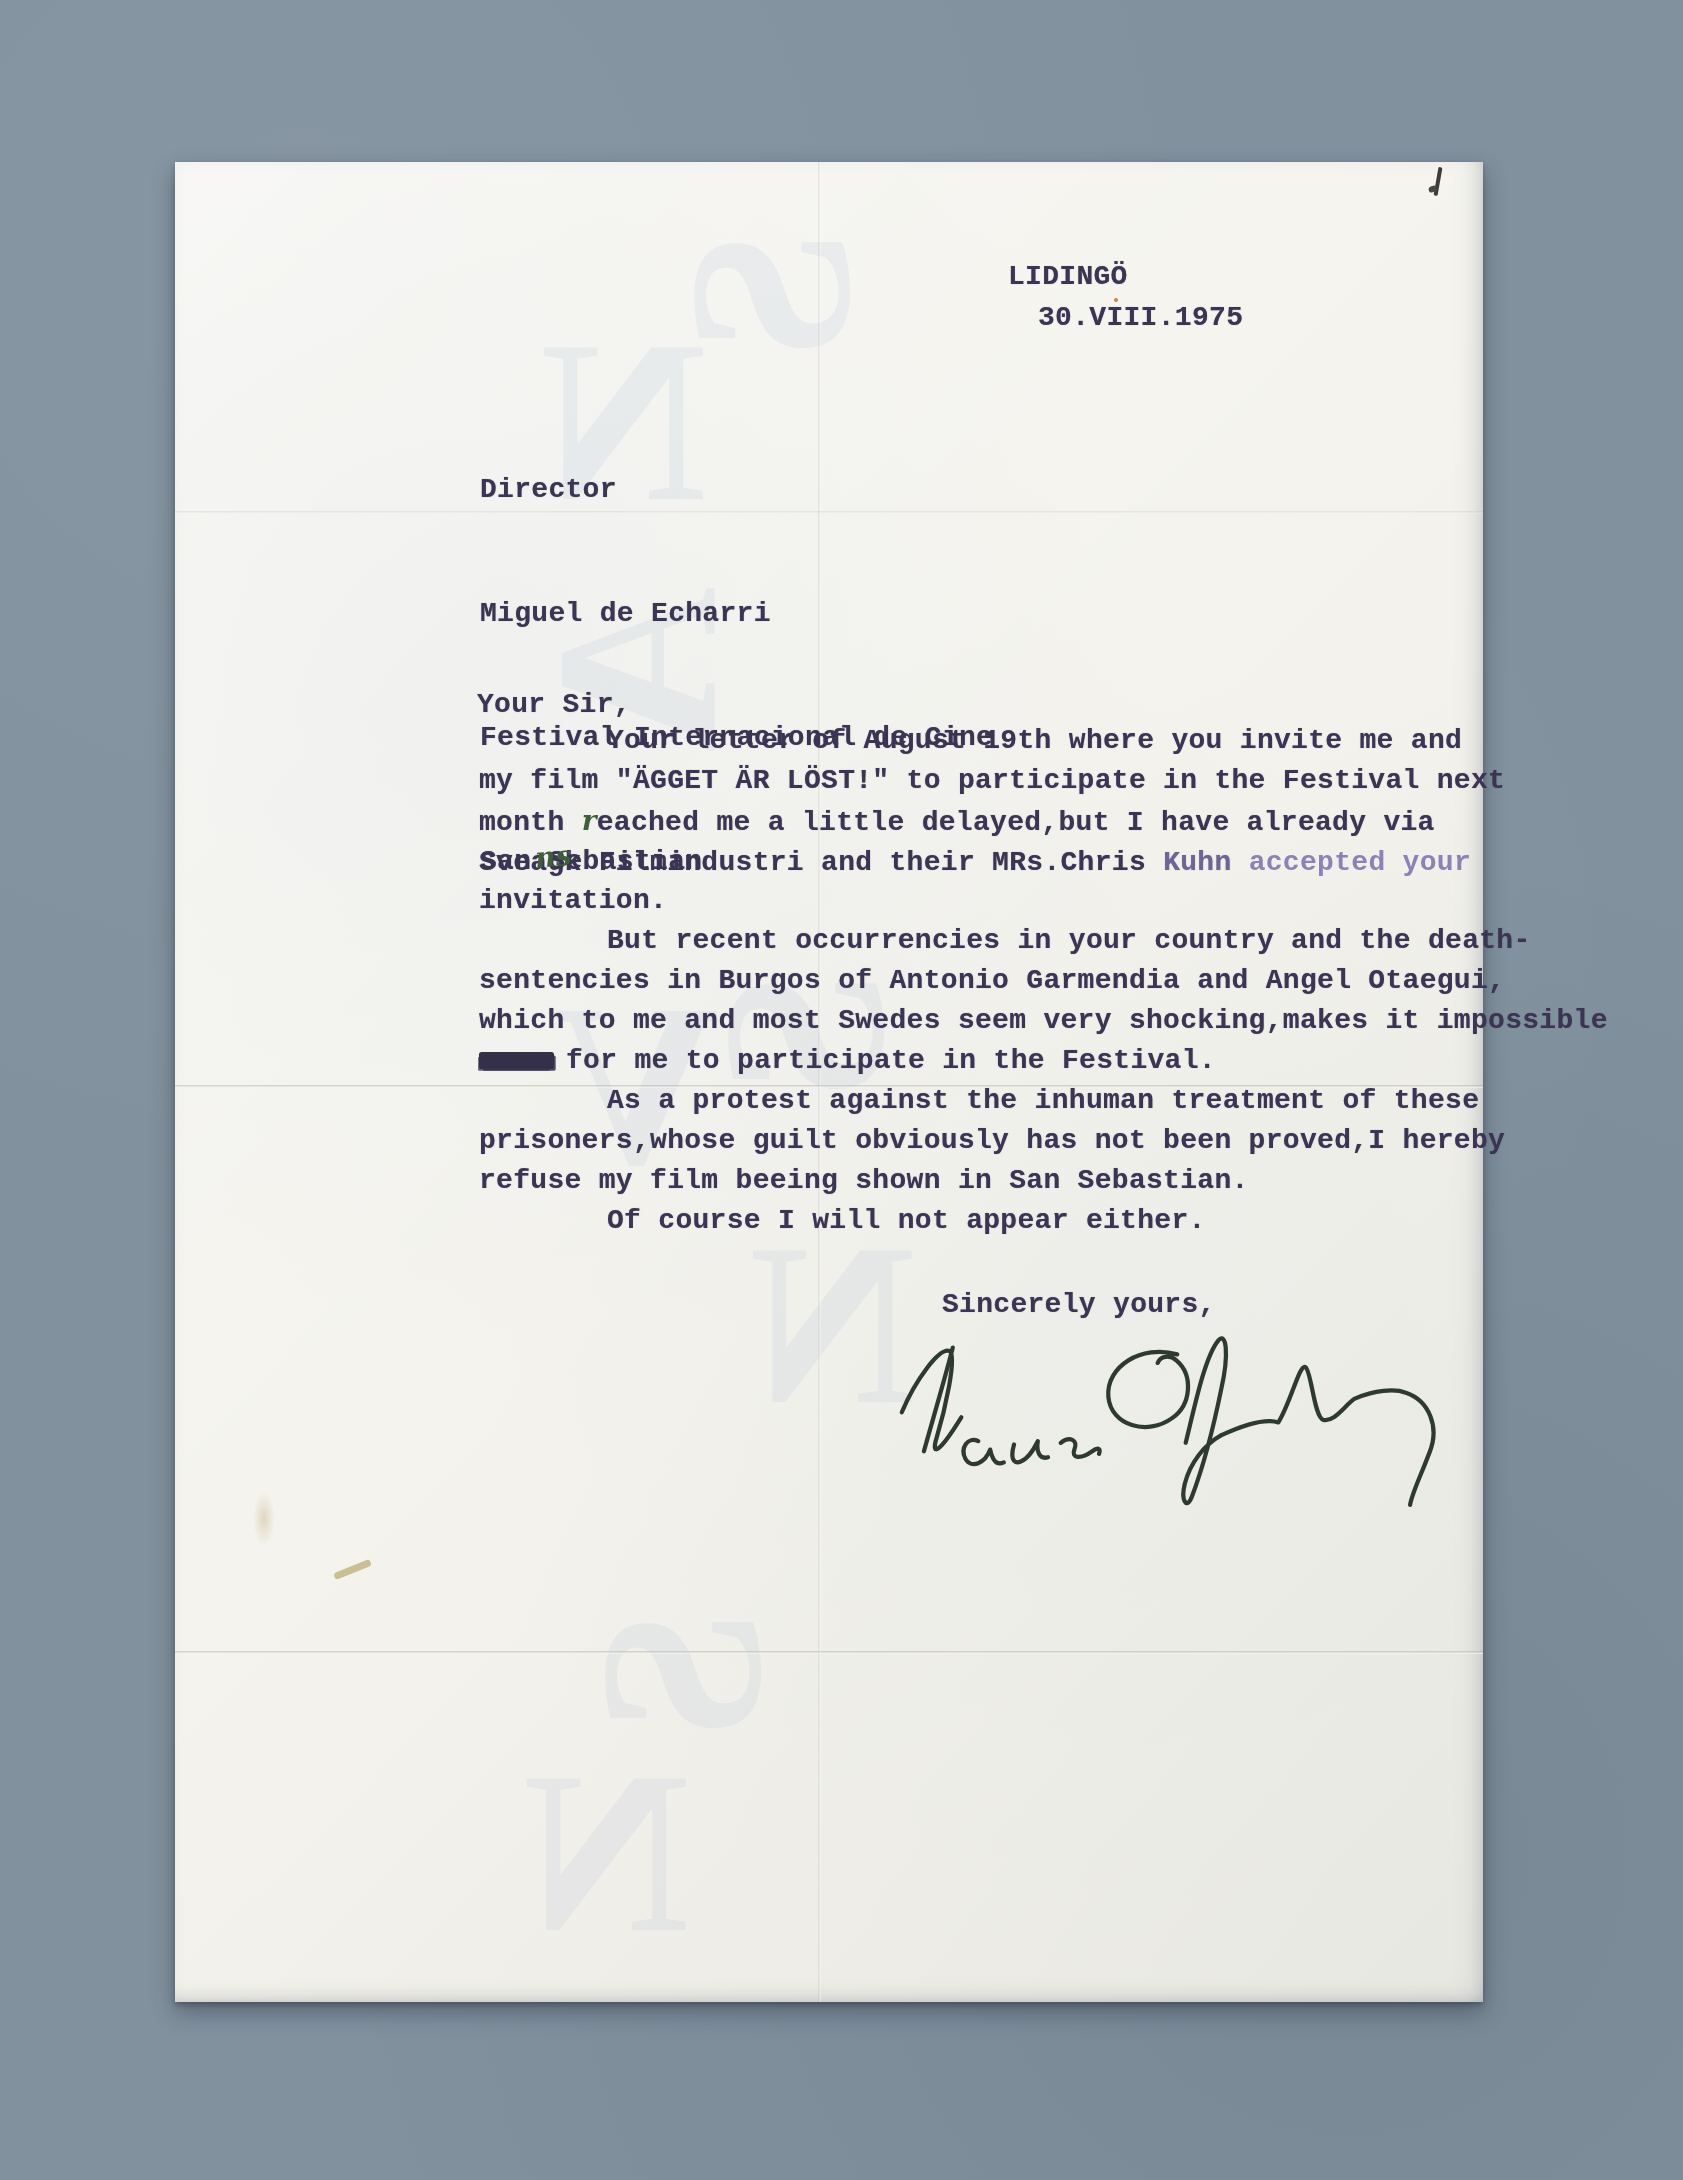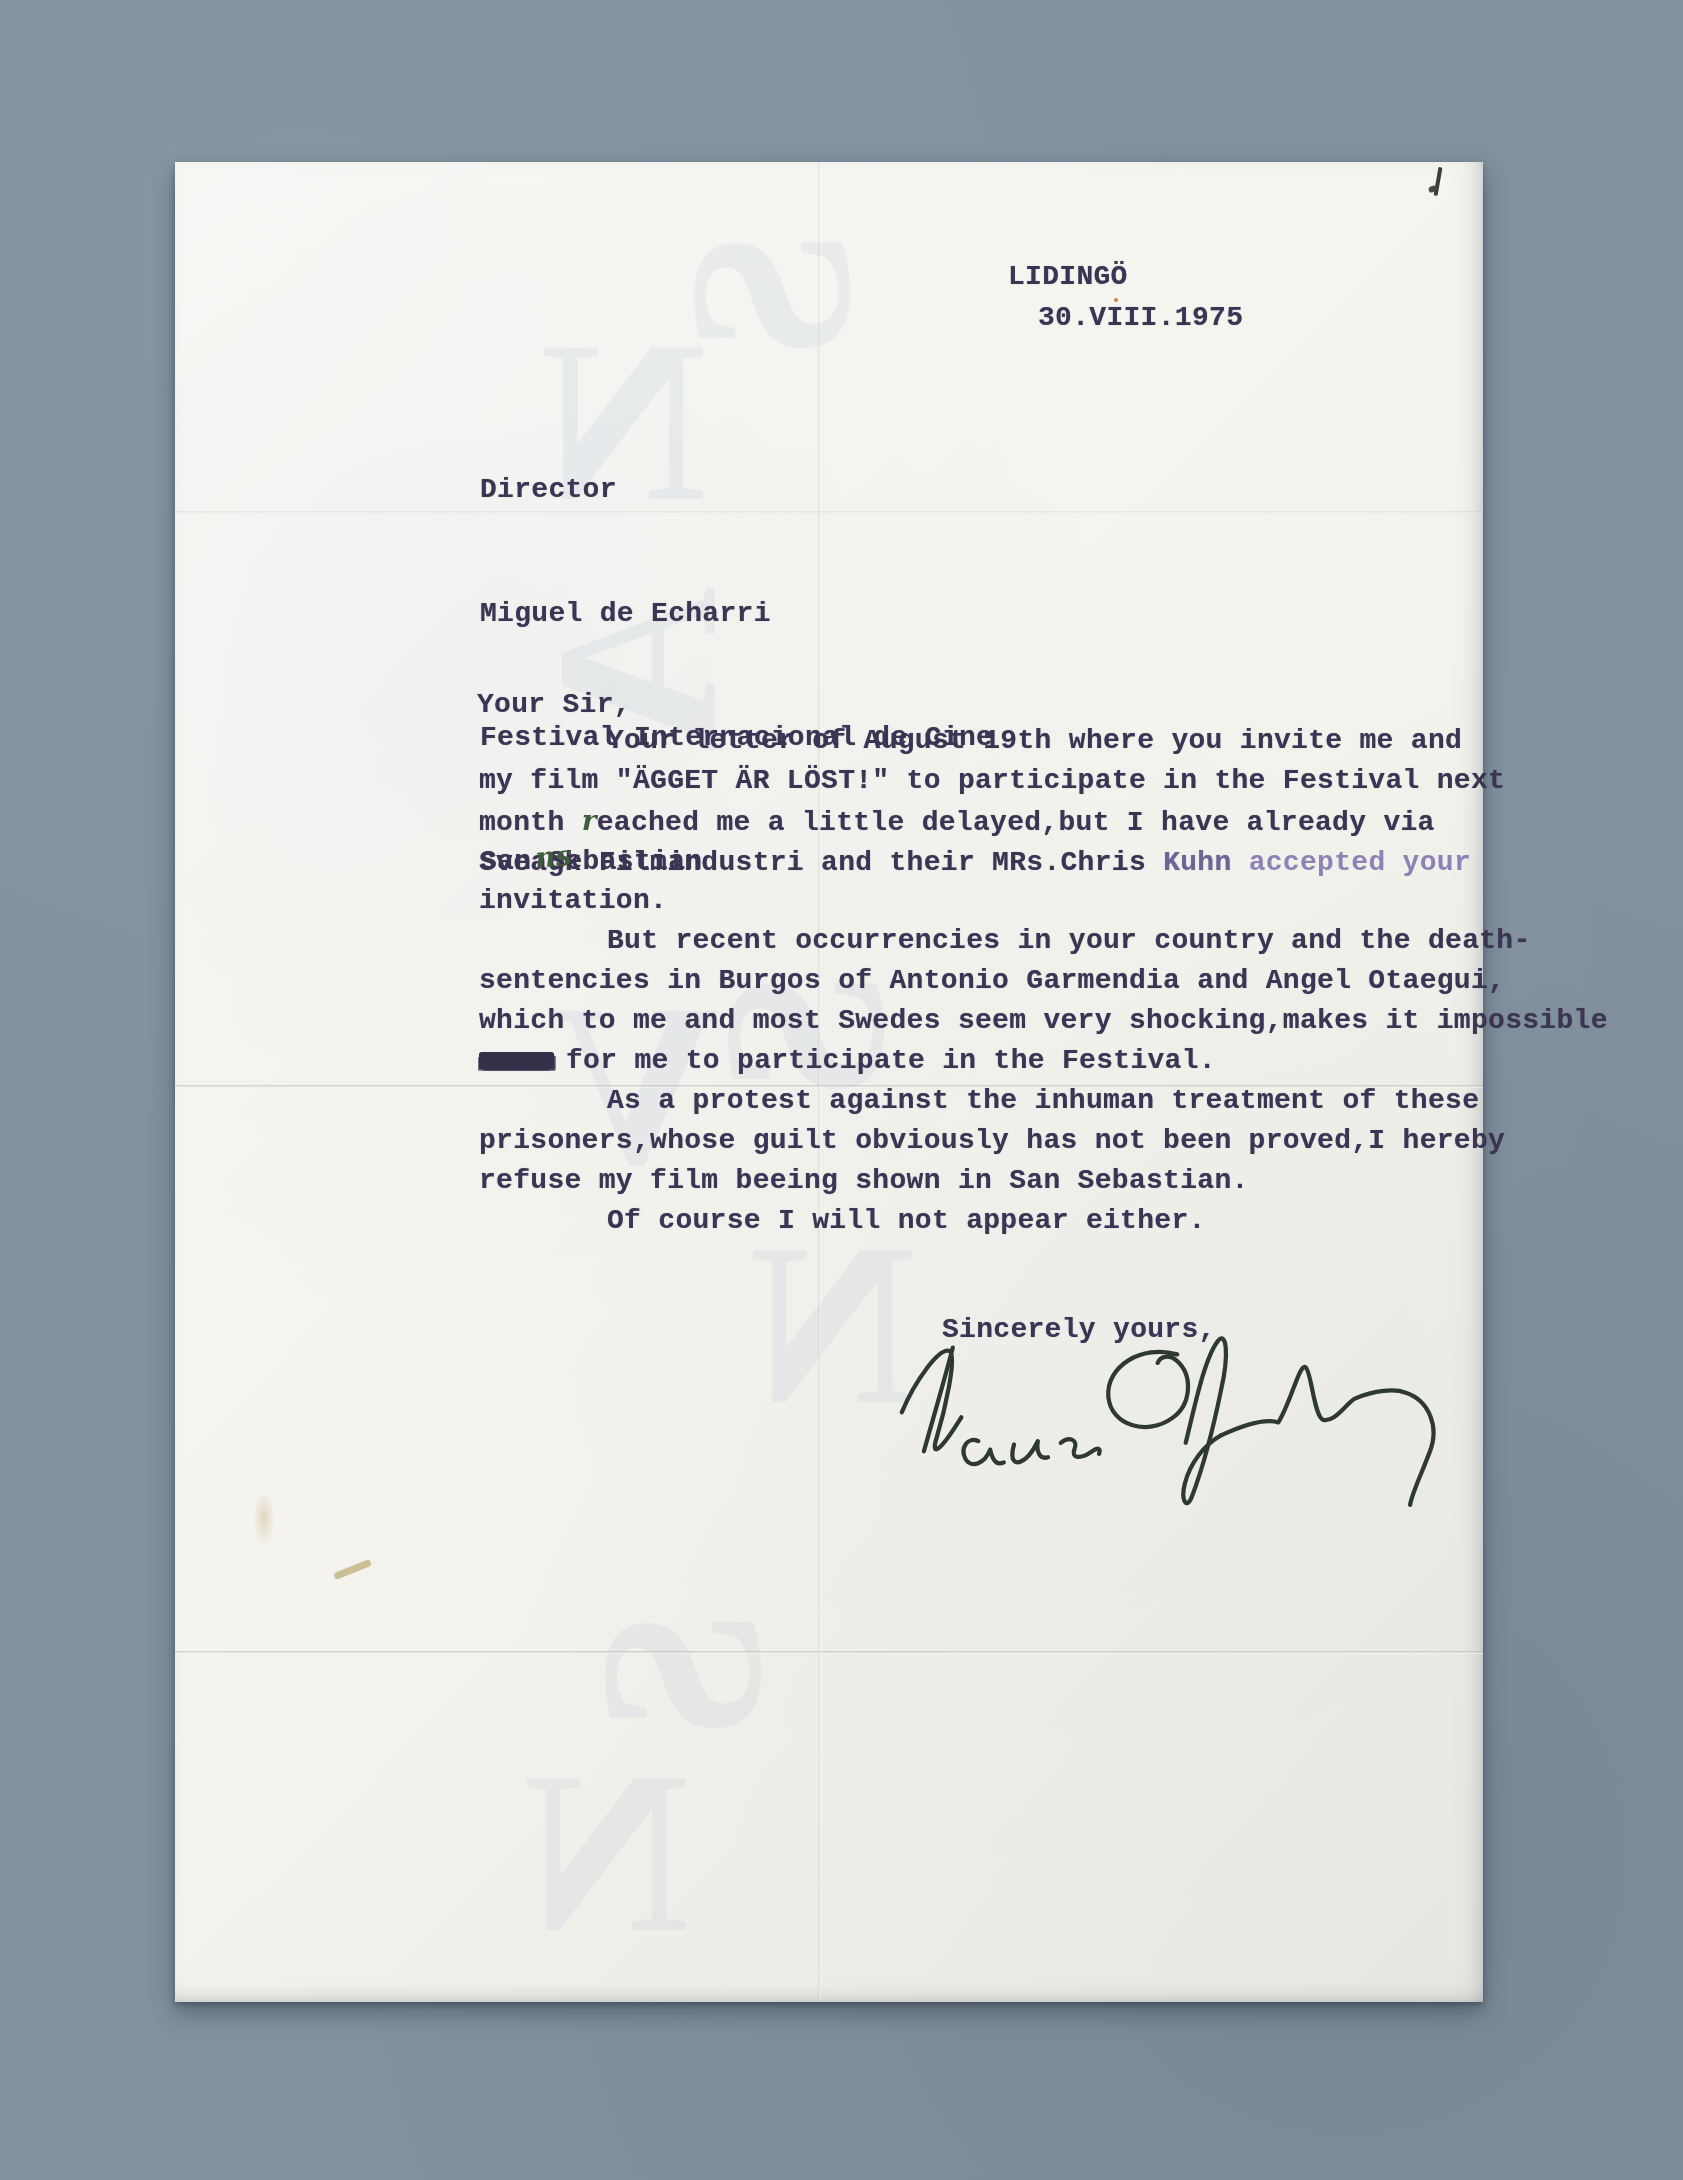--- a/index.html
+++ b/index.html
@@ -119,21 +119,21 @@
     <div class="line">Director</div>
     <div class="line">Miguel de Echarri</div>
     <div class="line">Festival Internacional de Cine</div>
     <div class="line">San Sebastian</div>
   </div>
 
   <div class="type" style="left:302px;top:523px;">Your Sir,</div>
 
   <div class="type" style="left:304px;top:559px;" id="body-lines"><div class="line indent"><span>Your letter of August 19th where you invite me and</span></div><div class="line"><span>my film "ÄGGET ÄR LÖST!" to participate in the Festival next</span></div><div class="line"><span>month </span><span class="correction">r</span><span>eached me a little delayed,but I have already via</span></div><div class="line"><span>Sve</span><span>ag</span><span class="correction-over">ns</span><span>k Filmindustri and their MRs.Chris </span><span class="semi">Kuhn </span><span class="faint">accepted your</span></div><div class="line"><span>invitation.</span></div><div class="line indent"><span>But recent occurrencies in your country and the death-</span></div><div class="line"><span>sentencies in Burgos of Antonio Garmendia and Angel Otaegui,</span></div><div class="line"><span>which to me and most Swedes seem very shocking,makes it impossible</span></div><div class="line"><span class="redaction"></span><span>for me to participate in the Festival.</span></div><div class="line indent"><span>As a protest against the inhuman treatment of these</span></div><div class="line"><span>prisoners,whose guilt obviously has not been proved,I hereby</span></div><div class="line"><span>refuse my film beeing shown in San Sebastian.</span></div><div class="line indent"><span>Of course I will not appear either.</span></div></div>
 
-  <div class="type" style="left:767px;top:1148px;">Sincerely yours,</div>
+  <div class="type" style="left:767px;top:1123px;">Sincerely yours,</div>
 
   <svg class="signature" width="562" height="204" viewBox="0 0 660 240">
     <g stroke="#2e3a30" stroke-width="5" fill="none" stroke-linecap="round" stroke-linejoin="round">
       <path d="M 78 36 C 70 68, 54 122, 44 158"></path>
       <path d="M 18 112 C 34 74, 62 36, 74 40 C 84 44, 68 112, 59 142 C 52 165, 62 160, 88 118"></path>
       <path d="M 108 146 C 96 140, 86 154, 93 167 C 100 179, 116 172, 122 156 C 124 165, 128 176, 138 171"></path>
       <path d="M 150 150 C 146 164, 148 174, 158 170 C 168 166, 174 154, 178 146 C 176 158, 180 168, 190 165"></path>
       <path d="M 205 148 C 215 140, 226 144, 221 156 C 217 166, 228 168, 242 158 C 250 152, 252 156, 250 161"></path>
       <path d="M 342 44 C 300 32, 258 58, 261 94 C 264 128, 307 140, 336 119 C 359 103, 361 68, 341 51 C 333 44, 322 46, 319 54"></path>
       <path d="M 352 148 C 362 108, 374 48, 390 28 C 400 16, 403 44, 394 84 C 382 143, 369 186, 359 212 C 353 227, 346 216, 351 196 C 357 172, 374 150, 394 139"></path>

